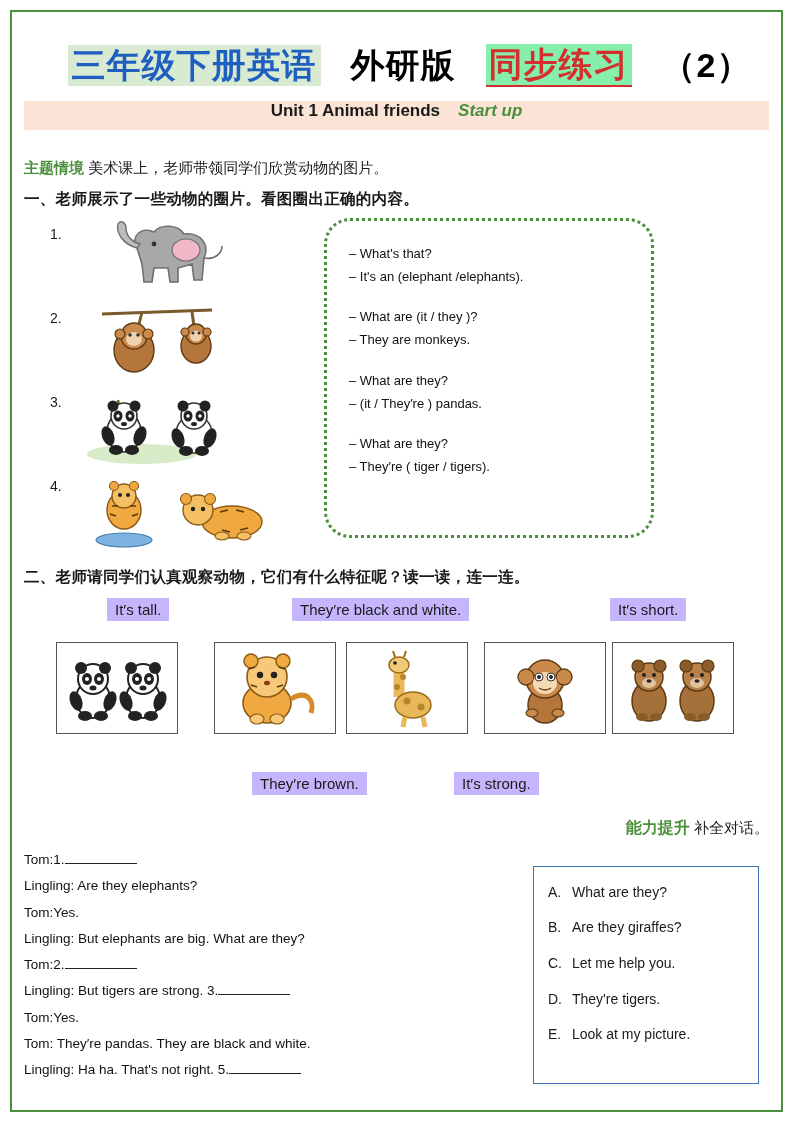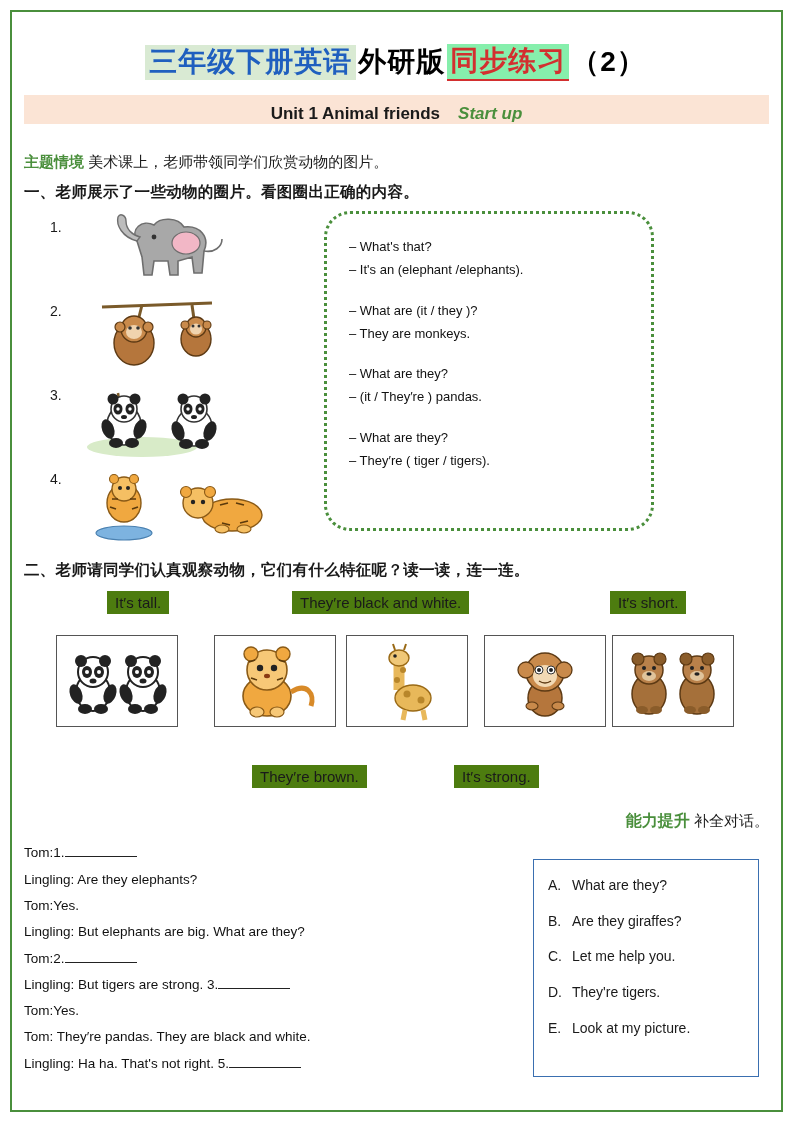--- a/index.html
+++ b/index.html
@@ -34,24 +34,25 @@
 
   
   .title-row {
     display: flex;
     align-items: center;
     justify-content: center;
     margin-top: 22px;
     white-space: nowrap;
   }
   .title-seg {
-    font-size: 28px;
+    font-size: 34px;
     font-weight: bold;
     letter-spacing: 1px;
     line-height: 1.1;
+    margin-left: 28px;
   }
   .t1 {
     background: #d9ead3;
     color: #1f5fbf;
     padding: 2px 4px;
   }
   .t2 {
     color: #000000;
     padding: 2px 2px;
   }
@@ -65,21 +66,21 @@
     color: #000000;
     padding: 2px 2px;
   }
 
   
   .unit-bar {
     margin-top: 14px;
     background: #fbe4d5;
     height: 29px;
     display: flex;
-    align-items: flex-end;
+    align-items: flex-start;
     justify-content: center;
     gap: 18px;
   }
   .unit-title {
     font-size: 17px;
     font-weight: bold;
     color: #1a1a1a;
   }
   .unit-sub {
     font-size: 17px;
@@ -158,21 +159,21 @@
   .sec2 {
     margin-top: 2px;
   }
   .tag-row {
     position: relative;
     height: 26px;
     margin-top: 10px;
   }
   .tag {
     position: absolute;
-    background: #4d7c0f;
+    background: #c4b5fd;
     font-size: 15px;
     padding: 3px 8px;
     white-space: nowrap;
   }
   .pic-row {
     position: relative;
     height: 100px;
     margin-top: 18px;
   }
   .pic-box {

